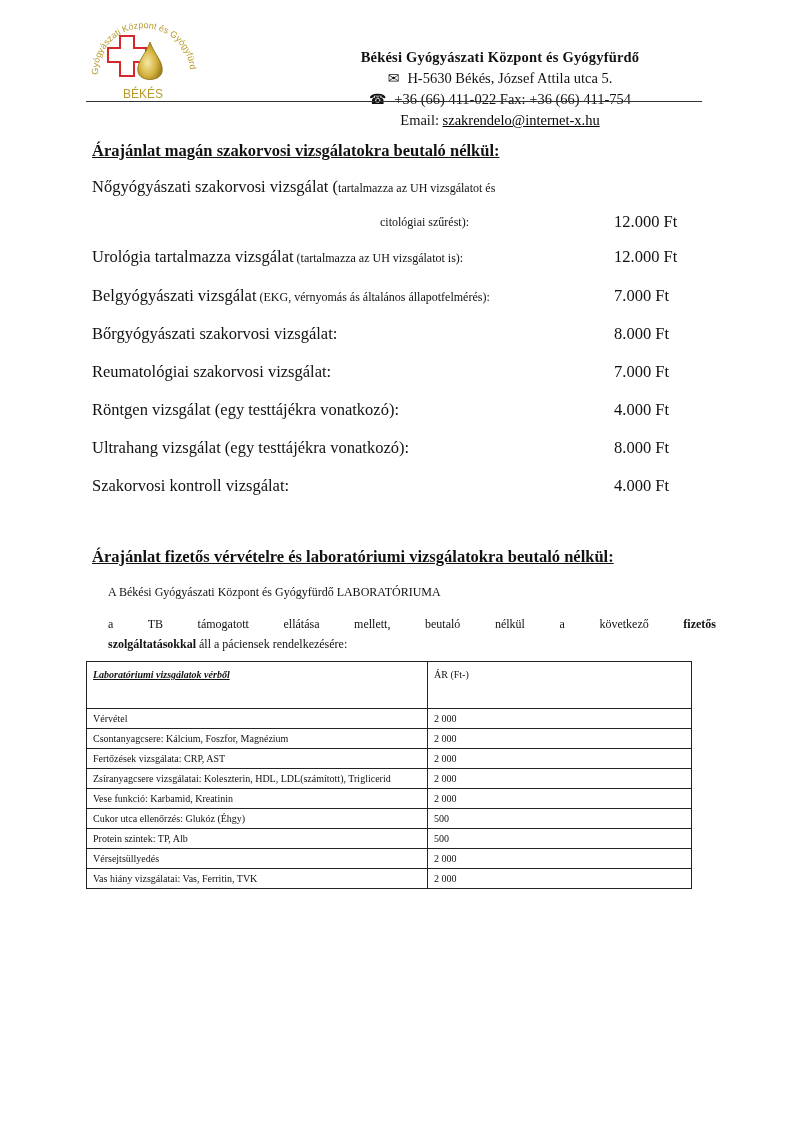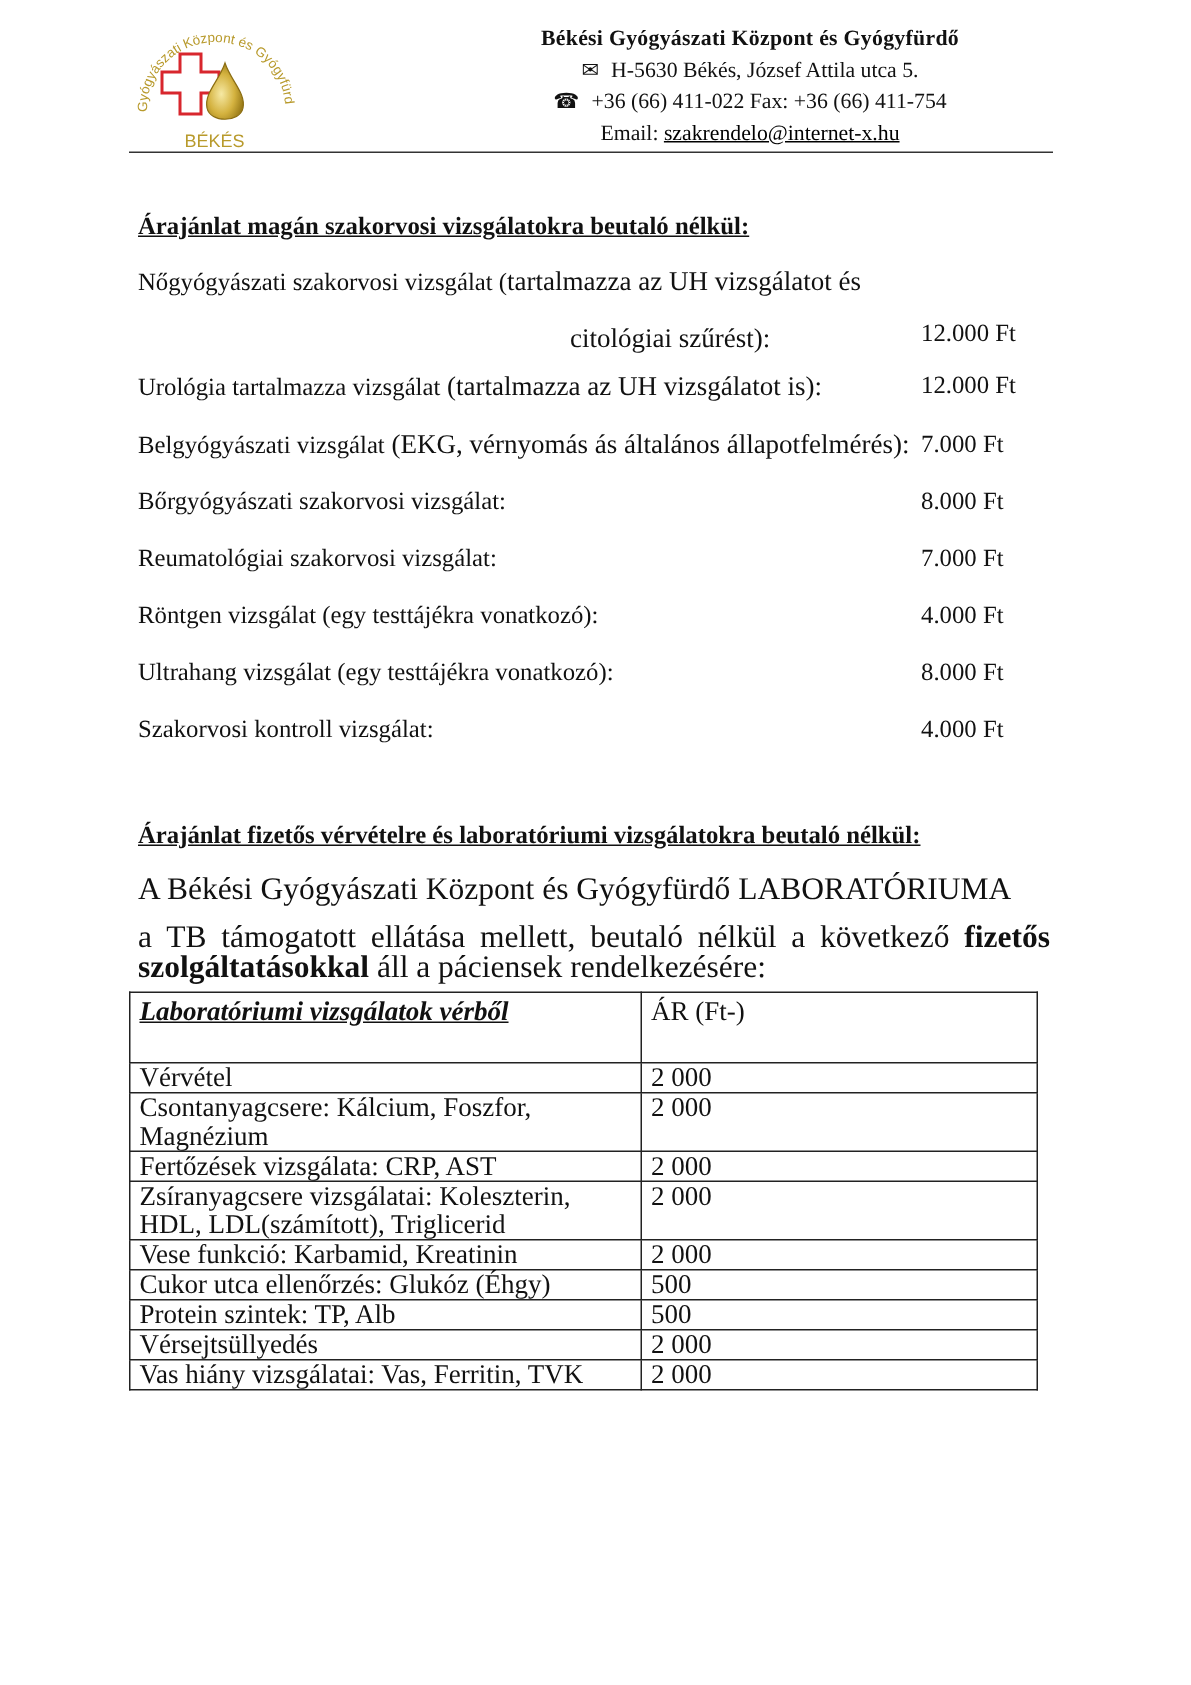--- a/index.html
+++ b/index.html
@@ -4,40 +4,40 @@
 <style>
   html, body { margin: 0; padding: 0; background: #ffffff; }
   body { width: 794px; height: 1123px; position: relative; overflow: hidden;
          font-family: "Liberation Serif", "DejaVu Serif", serif; color: #111; }
   .abs { position: absolute; }
 
   
   .logo { left: 84px; top: 14px; width: 118px; height: 88px; }
   .logo svg { width: 100%; height: 100%; }
   .hdr-text { left: 290px; top: 16px; width: 420px; text-align: center; font-size: 14.5px; line-height: 21px; }
-  .hdr-title { font-weight: bold; letter-spacing: 0.2px; }
+  .hdr-title { font-weight: bold; letter-spacing: 0.2px; margin-top: 31px; }
   .hdr-line { left: 86px; top: 101px; width: 616px; height: 0; border-top: 1.5px solid #333; }
   .hdr-email a { color: #000000; text-decoration: underline; }
   .glyph { display: inline-block; margin-right: 8px; font-size: 14px; }
 
   
   .h-sec { left: 92px; font-weight: bold; font-size: 16.5px; text-decoration: underline; white-space: nowrap; }
 
   
   .row { left: 92px; width: 598px; font-size: 16.5px; white-space: nowrap; }
   .row .name { position: absolute; left: 0; top: 0; }
   .row .price { position: absolute; left: 522px; top: 0; }
-  .small { font-size: 18px; }
+  .small { font-size: 12px; }
 
   
-  .para { left: 92px; width: 608px; font-size: 21px; line-height: 20px; }
+  .para { left: 108px; width: 608px; font-size: 12px; line-height: 20px; }
   .justify { text-align: justify; text-align-last: justify; }
 
   
-  table.lab { position: absolute; left: 86px; top: 661px; width: 606px; border-collapse: collapse; font-size: 18px; }
+  table.lab { position: absolute; left: 86px; top: 661px; width: 606px; border-collapse: collapse; font-size: 10px; }
   table.lab td { border: 1.2px solid #222; padding: 0 6px; vertical-align: top; line-height: 19px; }
   table.lab td.c1 { width: 328px; }
   table.lab thead td { height: 43px; padding-top: 3px; }
   .th-test { font-weight: bold; font-style: italic; text-decoration: underline; }
 </style>
 </head>
 <body>
 
 <div class="abs logo">
   <svg viewBox="0 0 118 88">

